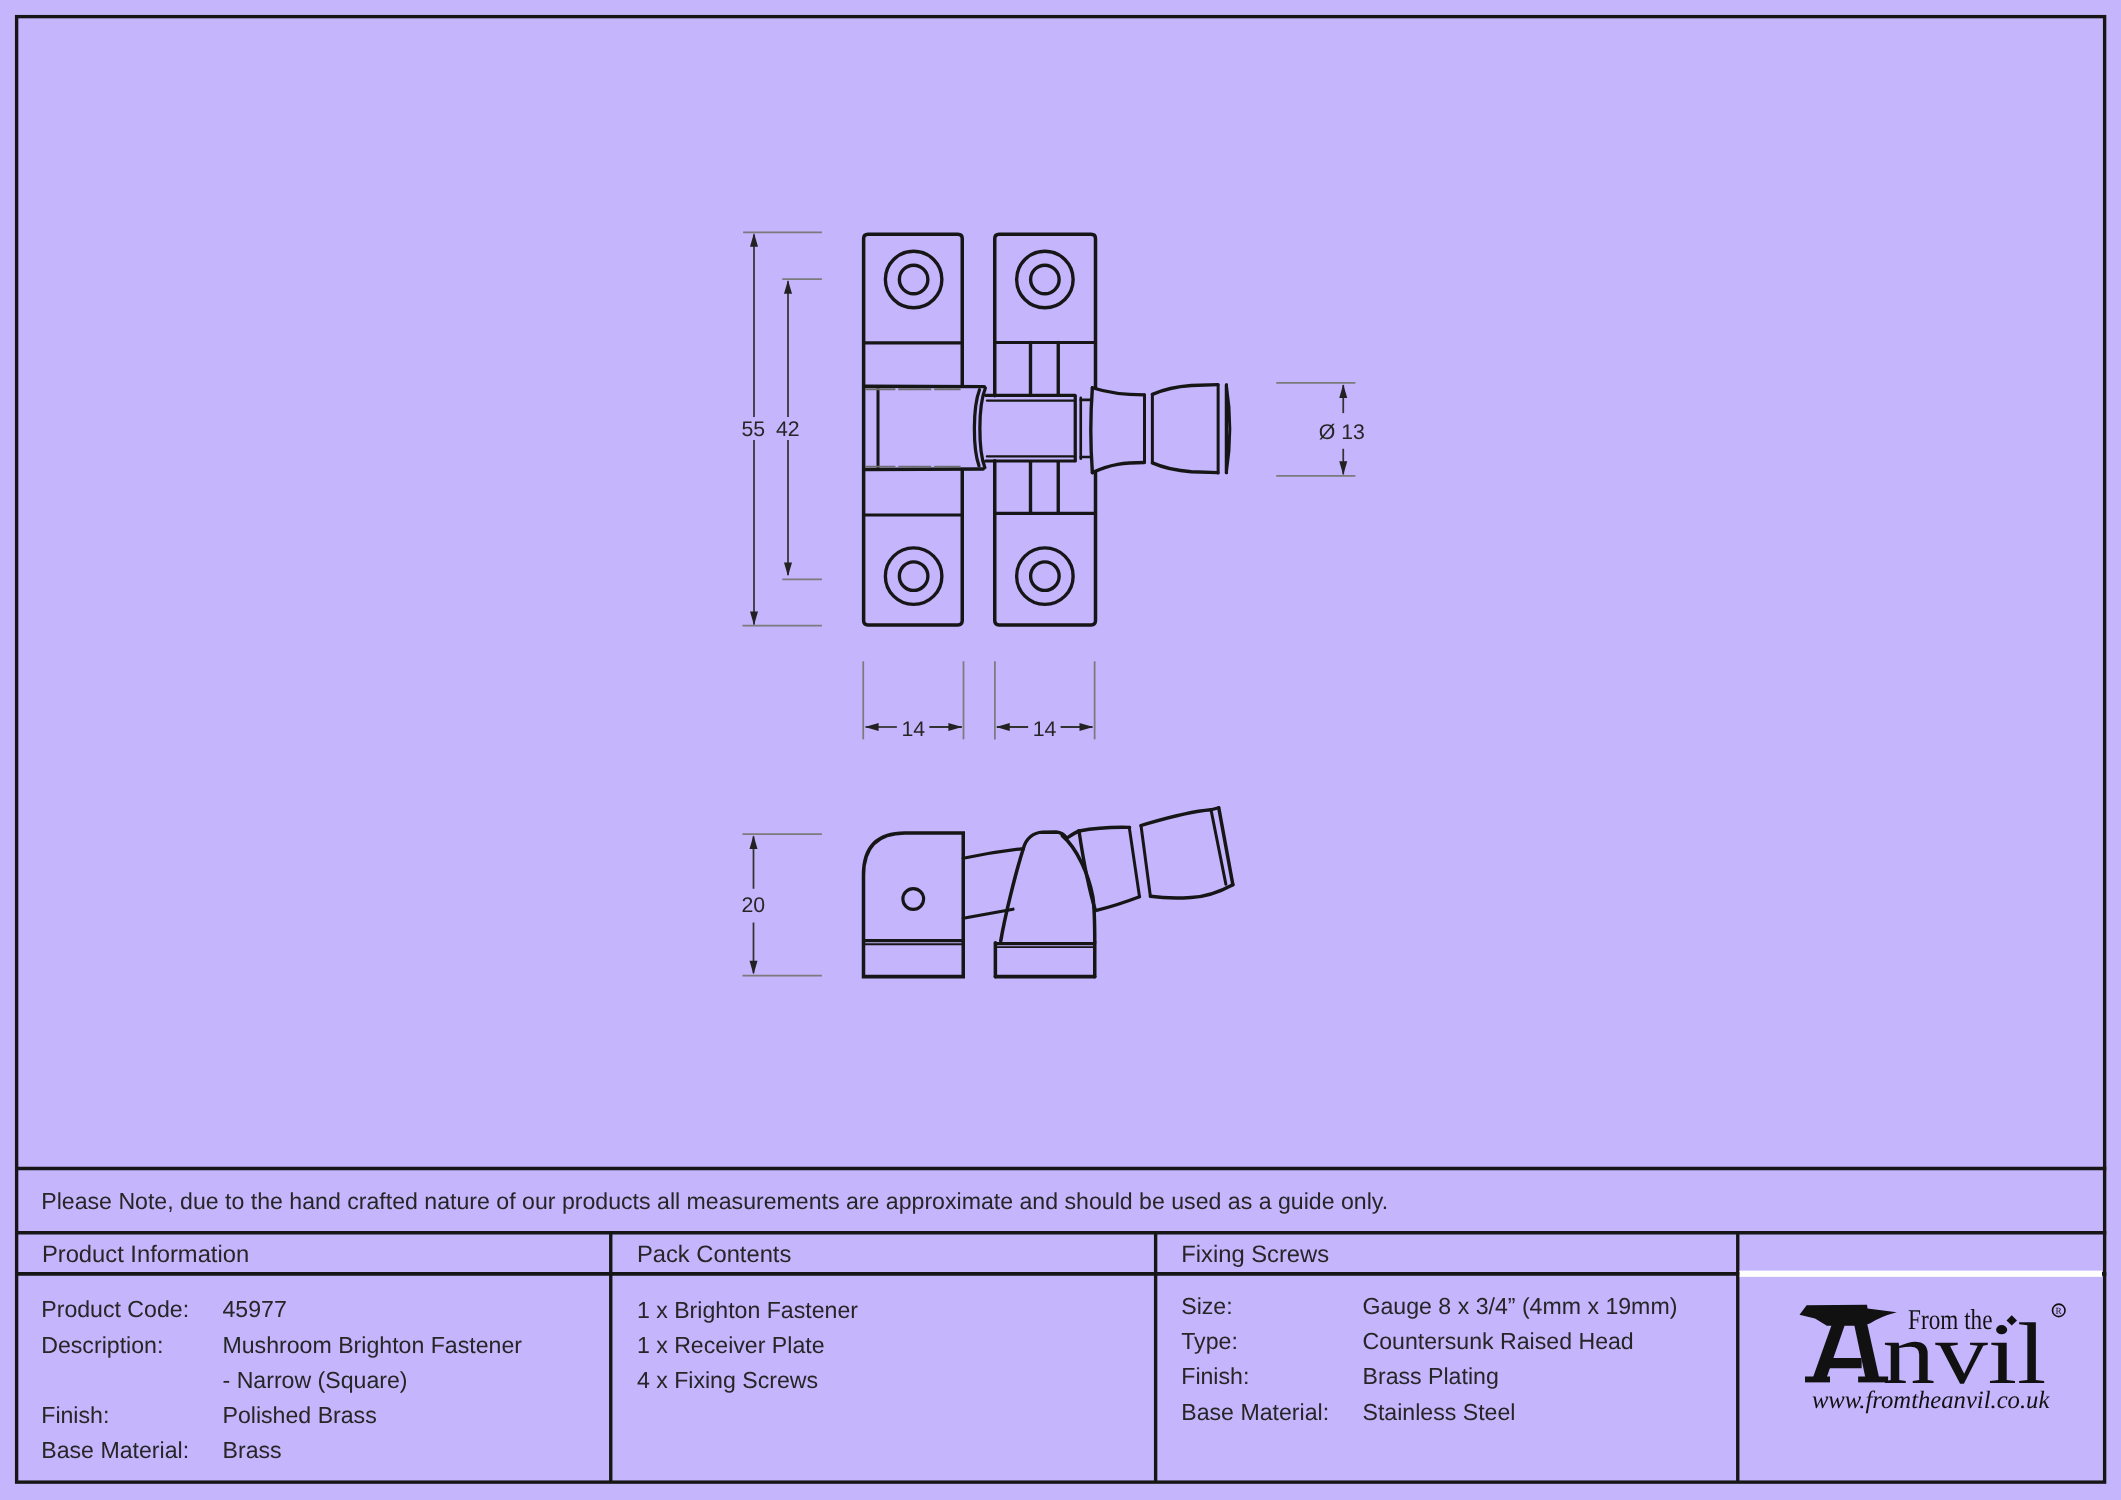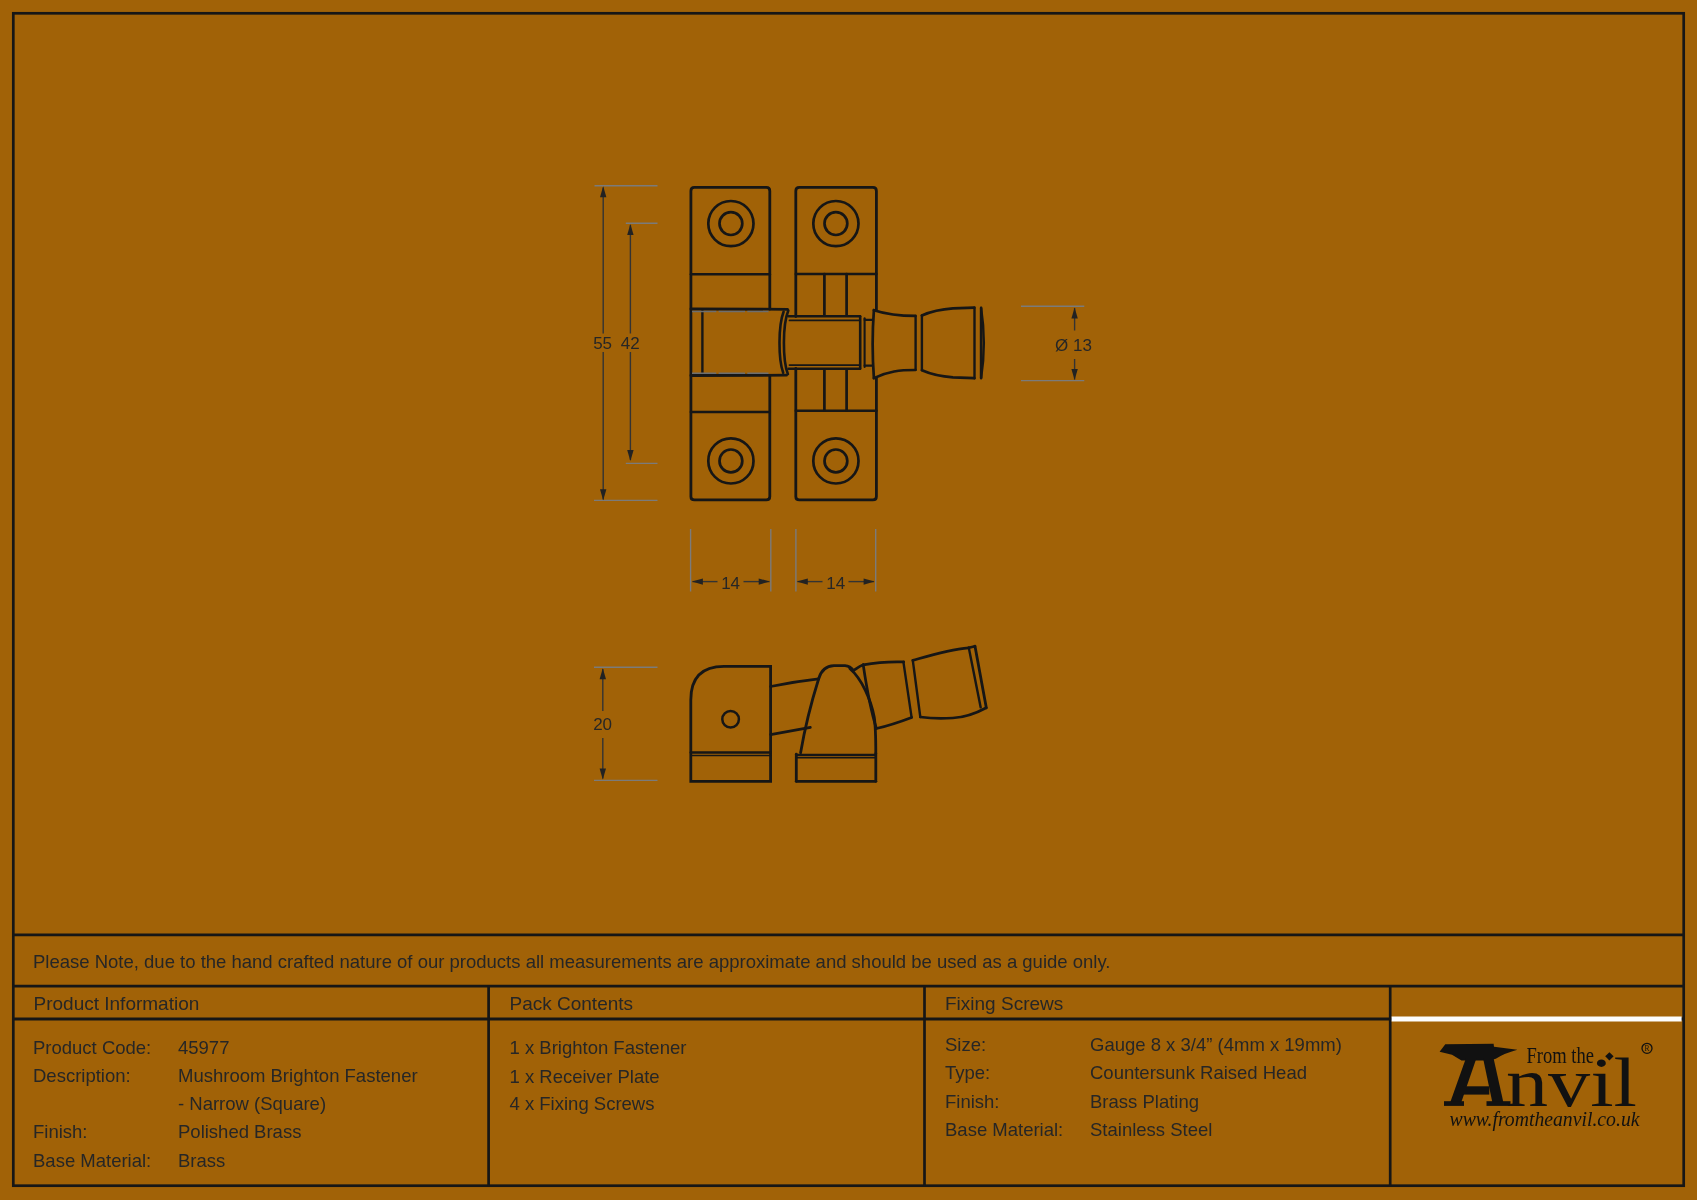--- a/index.html
+++ b/index.html
@@ -1,16 +1,16 @@
 <!DOCTYPE html>
 <html><head>
 <meta charset="utf-8">
 <style>
 html,body{margin:0;padding:0;background:#ffffff;}
-#page{position:relative;width:1697px;height:1200px;background:#a16207;overflow:hidden;}
+#page{position:relative;width:1697px;height:1200px;background:#c4b5fd;overflow:hidden;}
 text{font-family:"Liberation Sans",sans-serif;fill:#262626;}
 .ser{font-family:"Liberation Serif",serif;fill:#111;}
 </style>
 </head>
 <body>
 <div id="page">
 <svg width="1697" height="1200" viewBox="0 0 1697 1200">
 
 <g stroke="#161616" stroke-width="2.7" fill="none">
 <rect x="13.3" y="13.3" width="1670.4" height="1172.4"></rect>

